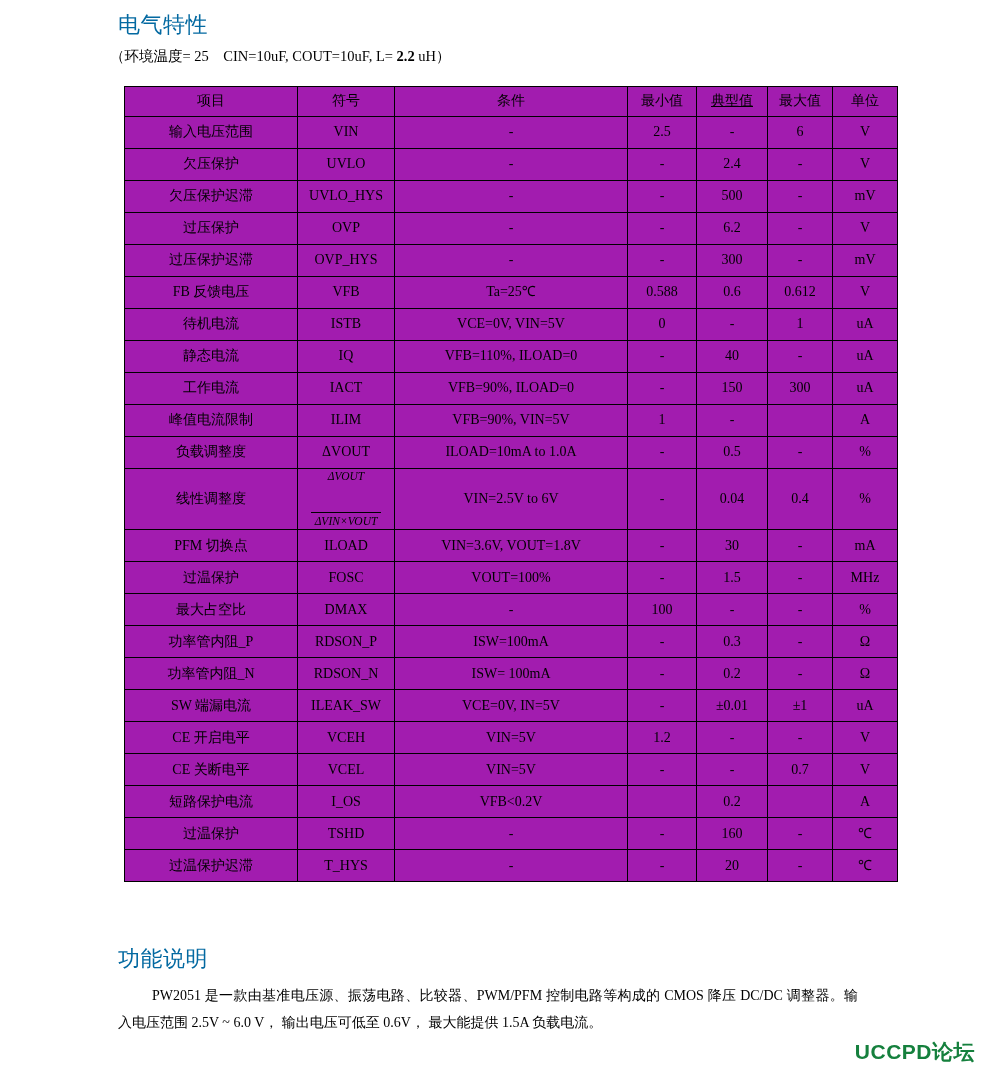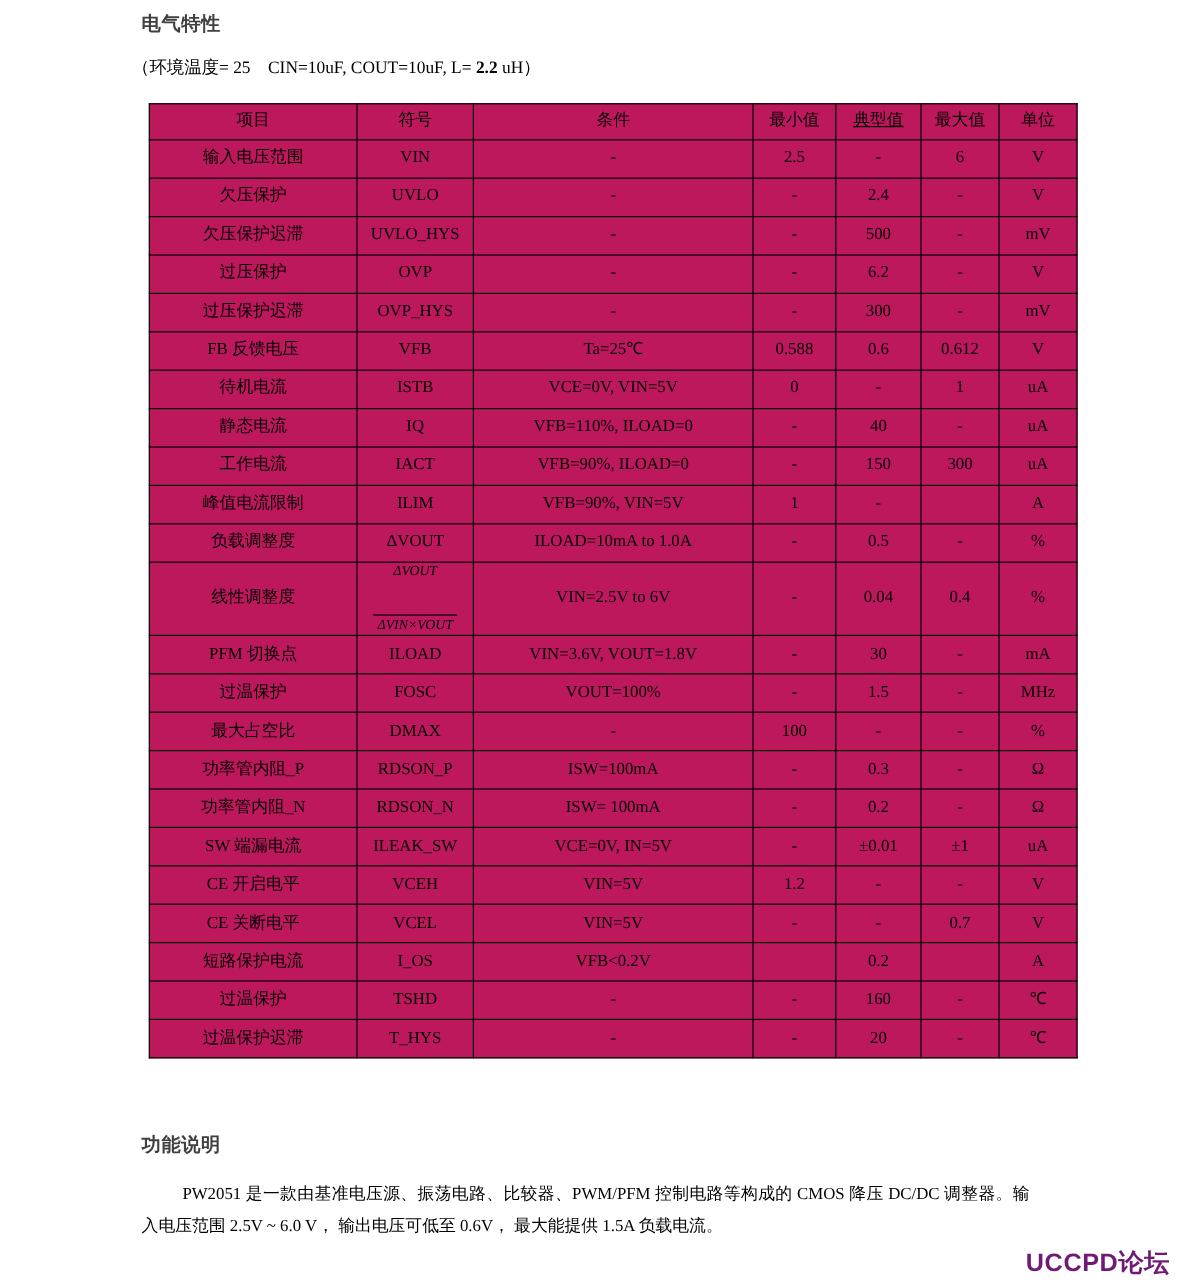--- a/index.html
+++ b/index.html
@@ -15,24 +15,24 @@
     position: relative;
     overflow: hidden;
   }
   .page {
     position: relative;
     width: 991px;
     height: 1072px;
   }
   .section-title {
     position: absolute;
-    color: #404040;
+    color: #0369a1;
     font-family: "Liberation Sans", sans-serif;
-    font-weight: bold;
-    font-size: 16px;
+    font-weight: normal;
+    font-size: 22px;
     letter-spacing: 0.5px;
   }
   #electrical-title { left: 118px; top: 10px; }
   #function-title { left: 118px; top: 944px; }
 
   .cond-line {
     position: absolute;
     left: 110px;
     top: 47px;
     font-size: 14.5px;
@@ -40,21 +40,21 @@
     white-space: nowrap;
   }
   .cond-line b { font-weight: bold; }
 
   table.spec {
     position: absolute;
     left: 124px;
     top: 86px;
     border-collapse: collapse;
     font-size: 14px;
-    background: #be185d;
+    background: #a21caf;
   }
   table.spec td, table.spec th {
     border: 1px solid #000000;
     padding: 0;
     text-align: center;
     vertical-align: middle;
     font-weight: normal;
     font-size: 14px;
     height: 31px;
     line-height: 1.15;
@@ -99,21 +99,21 @@
   }
   .body-text .indent { display: inline-block; width: 34px; }
 
   .watermark {
     position: absolute;
     right: 16px;
     bottom: 6px;
     font-family: "Liberation Sans", sans-serif;
     font-size: 21px;
     font-weight: bold;
-    color: #701a75;
+    color: #15803d;
     letter-spacing: 0.5px;
   }
 </style>
 </head>
 <body>
 
 <div class="page">
 
   <div class="section-title" id="electrical-title">电气特性</div>
 

